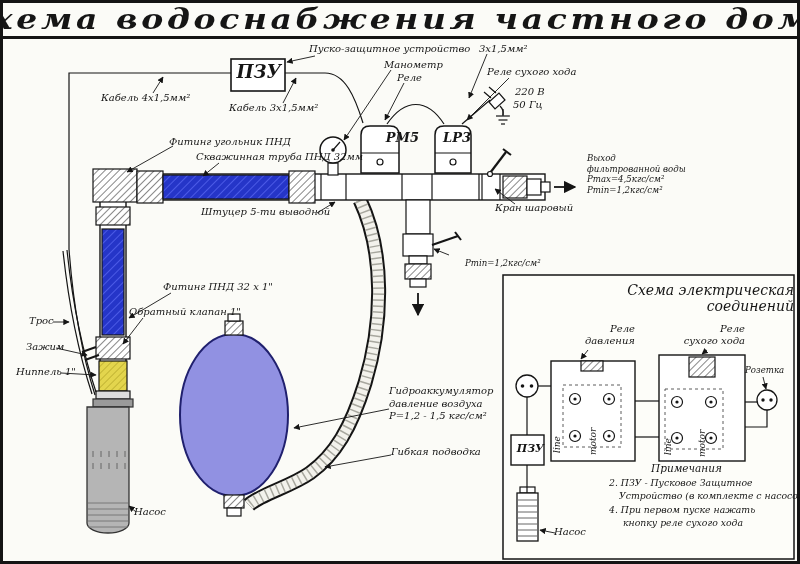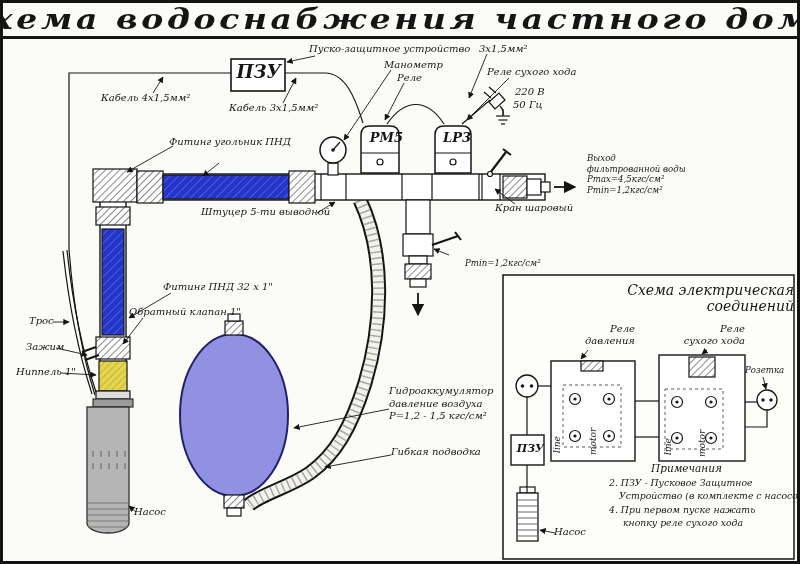--- a/index.html
+++ b/index.html
@@ -272,21 +272,22 @@
   <div class="lbl" style="left:306px;top:40px">Пуско-защитное устройство</div>
   <div class="lbl" style="left:381px;top:56px">Манометр</div>
   <div class="lbl" style="left:394px;top:69px">Реле</div>
   <div class="lbl" style="left:476px;top:40px">3х1,5мм²</div>
   <div class="lbl" style="left:484px;top:63px">Реле сухого хода</div>
   <div class="lbl" style="left:512px;top:83px">220 В</div>
   <div class="lbl" style="left:510px;top:96px">50 Гц</div>
   <div class="lbl" style="left:98px;top:89px">Кабель 4х1,5мм²</div>
   <div class="lbl" style="left:226px;top:99px">Кабель 3х1,5мм²</div>
   <div class="lbl" style="left:166px;top:133px">Фитинг угольник ПНД</div>
-  <div class="lbl med c" style="left:344px;top:127px;width:56px">РМ5</div>
+  <div class="lbl" style="left:193px;top:148px">Скважинная труба ПНД 32мм</div>
+  <div class="lbl med c" style="left:360px;top:127px;width:56px">РМ5</div>
   <div class="lbl med c" style="left:434px;top:127px;width:34px">LP3</div>
   <div class="lbl" style="left:198px;top:203px">Штуцер 5-ти выводной</div>
   <div class="lbl" style="left:492px;top:199px">Кран шаровый</div>
   <div class="lbl s" style="left:584px;top:150px">
     <div>Выход</div>
     <div>фильтрованной воды</div>
     <div>Pmax=4,5кгс/см²</div>
     <div>Pmin=1,2кгс/см²</div>
   </div>
   <div class="lbl s" style="left:462px;top:255px">Pmin=1,2кгс/см²</div>

